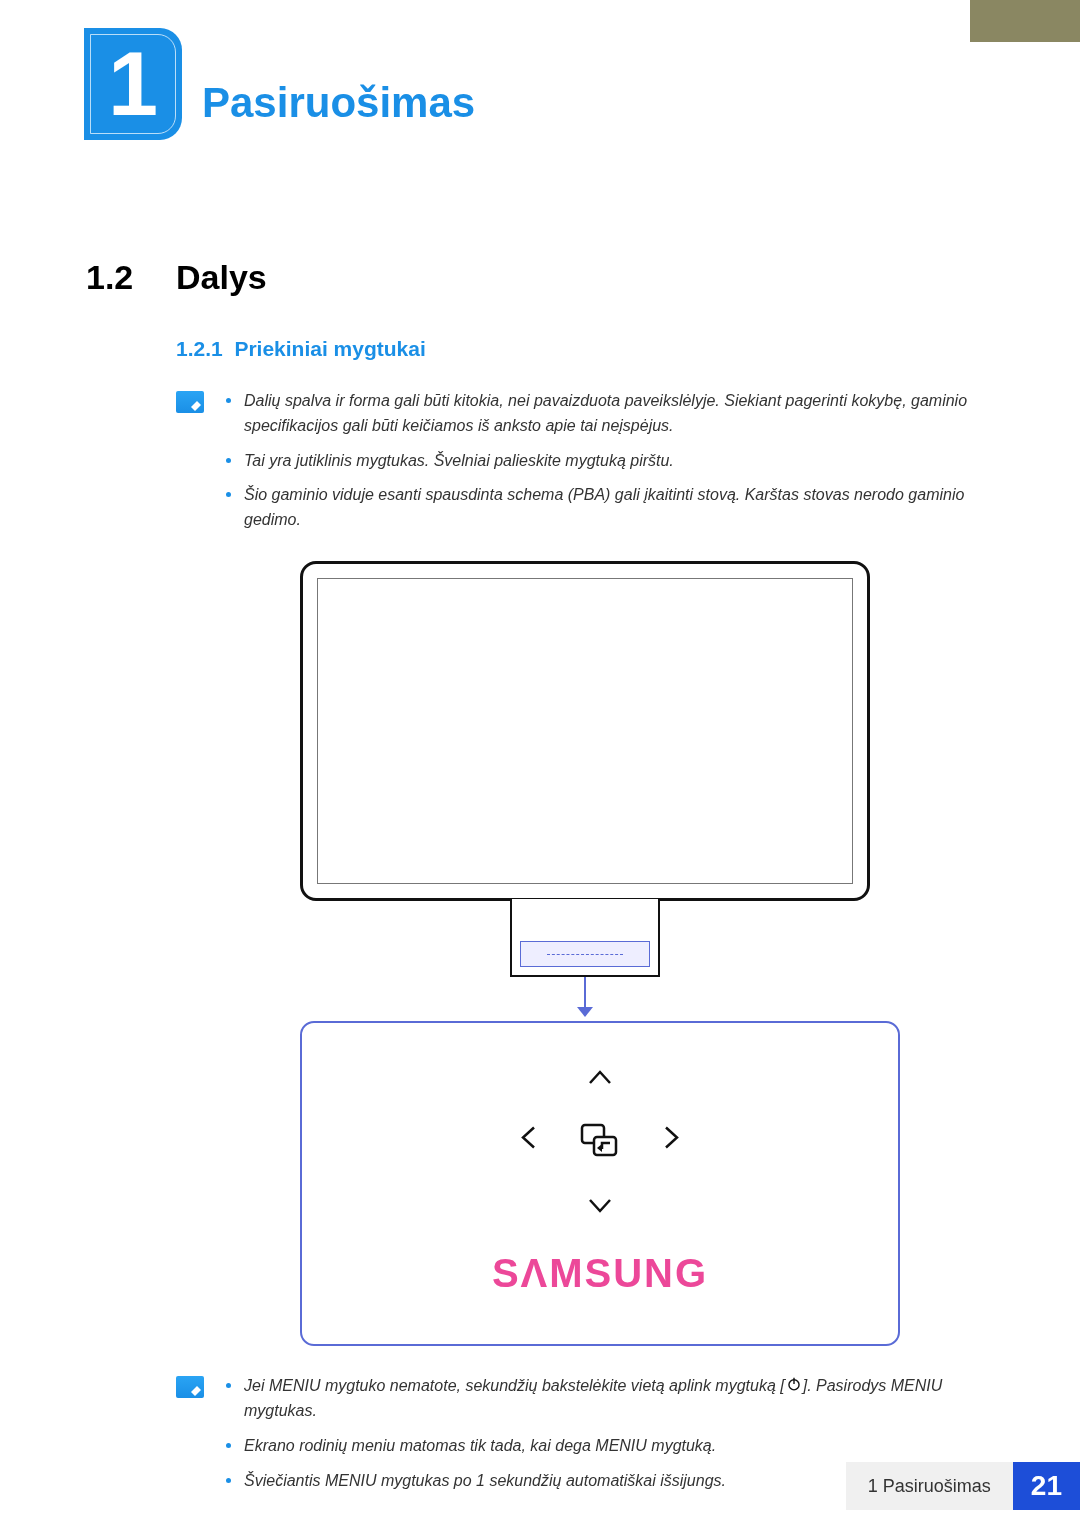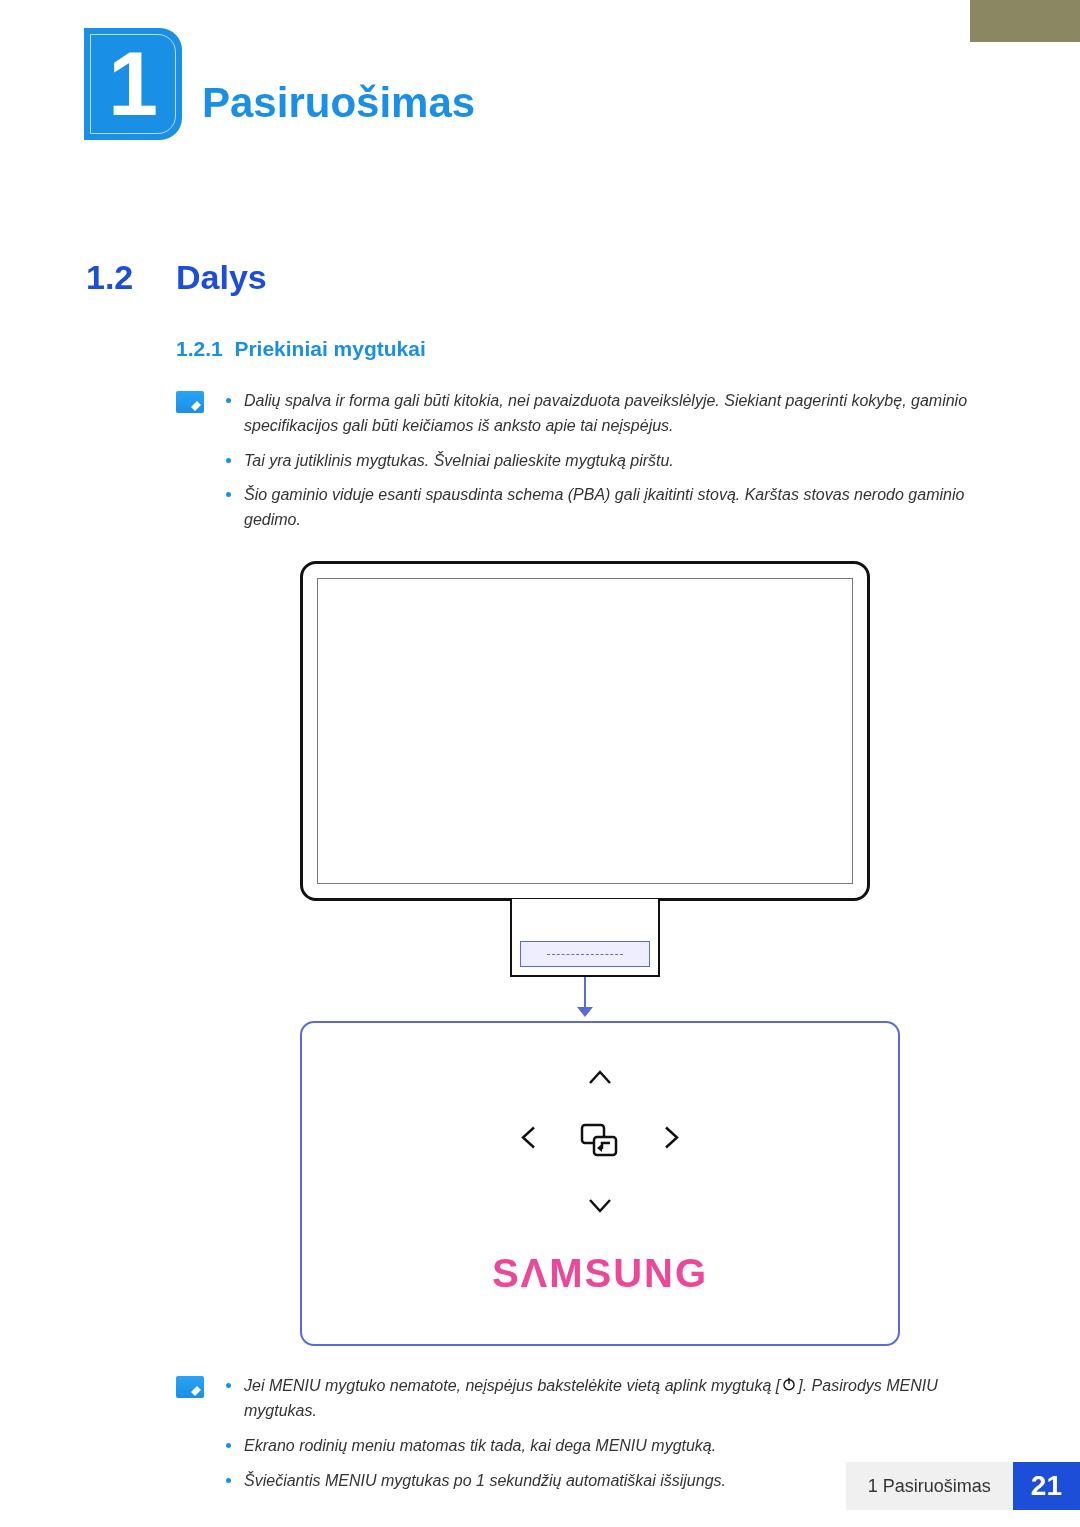--- a/index.html
+++ b/index.html
@@ -60,21 +60,21 @@
     font-weight: bold;
     margin-top: 37px;
   }
   .section {
     position: absolute;
     top: 258px;
     left: 86px;
     right: 86px;
   }
   .h2 {
-    color: #1d4ed8;
+    color: #000000;
     font-size: 34px;
     font-weight: bold;
     margin-bottom: 40px;
   }
   .h2 .num { display:inline-block; width: 90px; }
   .h3 {
     color: #1a8fe6;
     font-size: 21px;
     font-weight: bold;
     margin-left: 90px;
@@ -341,21 +341,21 @@
         </div>
         <div class="brand">SΛMSUNG</div>
       </div>
     </div>
   </div>
 
   <div class="note-block">
     <div class="note-icon"></div>
     <ul class="bullets">
       <li>
-        <span>Jei MENIU mygtuko nematote, neįspėjus bakstelėkite vietą aplink mygtuką [</span><span class="inline-power"><svg width="14" height="14" viewBox="0 0 18 18">
+        <span>Jei MENIU mygtuko nematote, sekundžių bakstelėkite vietą aplink mygtuką [</span><span class="inline-power"><svg width="14" height="14" viewBox="0 0 18 18">
               <circle cx="9" cy="10" r="6.5" fill="none" stroke="#111" stroke-width="1.8"></circle>
               <line x1="9" y1="1" x2="9" y2="9" stroke="#111" stroke-width="1.8"></line>
             </svg></span><span>]. Pasirodys MENIU mygtukas.</span>
       </li>
       <li>Ekrano rodinių meniu matomas tik tada, kai dega MENIU mygtuką.</li>
       <li>Šviečiantis MENIU mygtukas po 1 sekundžių automatiškai išsijungs.</li>
     </ul>
   </div>
 </div>
 

